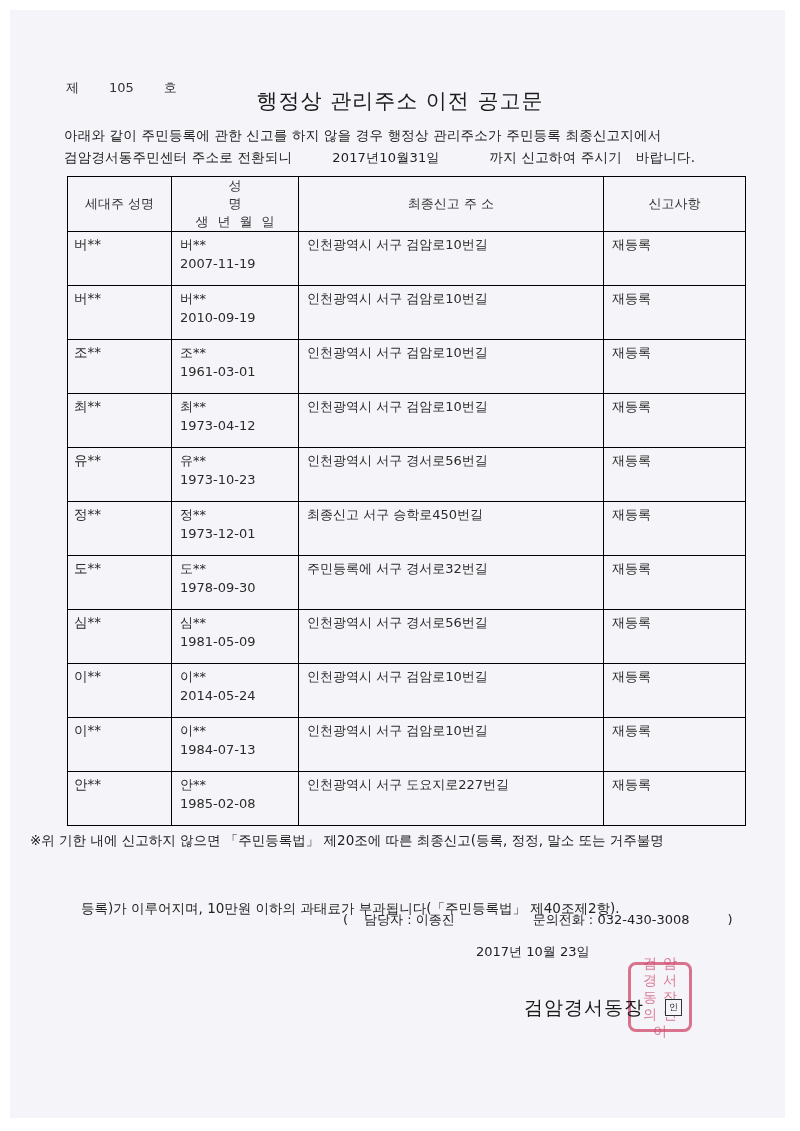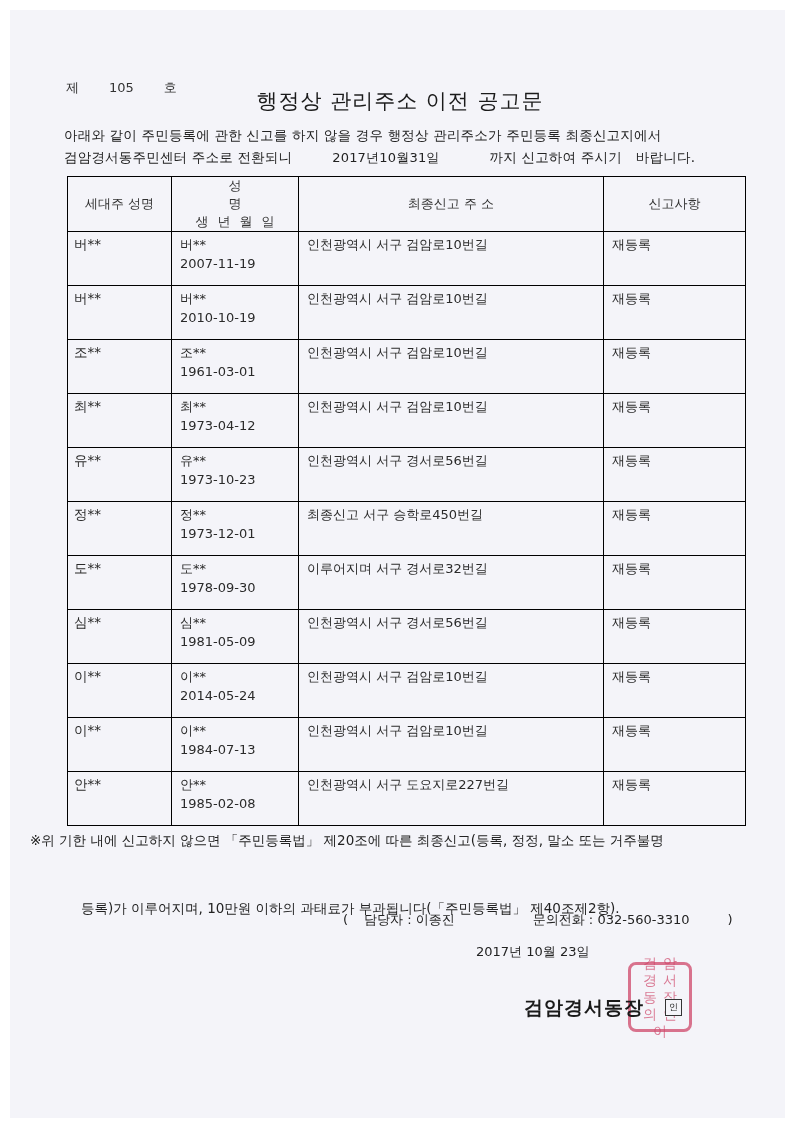--- a/index.html
+++ b/index.html
@@ -40,21 +40,21 @@
 
     .note { left: 30px; font-size: 13.5px; color: #222; }
     .note1 { top: 832px; }
     .note2 { top: 900px; left: 44px; margin-left: 37px; }
 
     .contact { top: 911px; left: 343px; font-size: 13px; color: #222; }
     .contact .sp1 { display: inline-block; width: 16px; }
     .contact .sp2 { display: inline-block; width: 78px; }
     .contact .sp3 { display: inline-block; width: 38px; }
     .date { top: 943px; left: 476px; font-size: 13px; color: #222; }
-    .signer { top: 995px; left: 524px; font-size: 19px; color: #1a1a1a; letter-spacing: 1px; font-weight: bold; }
+    .signer { top: 995px; left: 524px; font-size: 19px; color: #1a1a1a; letter-spacing: 1px; }
     .seal-mark { position: absolute; left: 665px; top: 999px; width: 15px; height: 15px;
                  border: 1px solid #333; font-size: 9px; line-height: 15px; text-align: center;
                  color: #222; background: #f4f4f9; }
     .stamp { position: absolute; left: 628px; top: 962px; width: 64px; height: 70px;
              border: 3px solid rgba(200, 40, 80, 0.75); border-radius: 8px;
              color: rgba(200, 40, 80, 0.7); font-size: 14px; line-height: 17px;
              display: flex; flex-wrap: wrap; align-content: center; justify-content: center;
              text-align: center; padding: 2px; box-sizing: border-box; opacity: 0.85; }
     .stamp span { width: 20px; }
   </style>
@@ -110,21 +110,21 @@
           <div class="cell">재등록</div>
         </td>
       </tr>
       <tr>
         <td class="c-name">
           <div class="cell">버**</div>
         </td>
         <td>
           <div class="cell">
             <span style="display:block">버**</span>
-            <span style="display:block">2010-10-19</span>
+            <span style="display:block">2010-09-19</span>
           </div>
         </td>
         <td>
           <div class="cell">인천광역시 서구 검암로10번길</div>
         </td>
         <td class="c-status">
           <div class="cell">재등록</div>
         </td>
       </tr>
       <tr>
@@ -199,21 +199,21 @@
         <td class="c-name">
           <div class="cell">도**</div>
         </td>
         <td>
           <div class="cell">
             <span style="display:block">도**</span>
             <span style="display:block">1978-09-30</span>
           </div>
         </td>
         <td>
-          <div class="cell">이루어지며 서구 경서로32번길</div>
+          <div class="cell">주민등록에 서구 경서로32번길</div>
         </td>
         <td class="c-status">
           <div class="cell">재등록</div>
         </td>
       </tr>
       <tr>
         <td class="c-name">
           <div class="cell">심**</div>
         </td>
         <td>
@@ -280,21 +280,21 @@
           <div class="cell">재등록</div>
         </td>
       </tr>
     </tbody>
 </table>
 
 <div class="abs note note1">※위 기한 내에 신고하지 않으면 「주민등록법」 제20조에 따른 최종신고(등록, 정정, 말소 또는 거주불명</div>
 <div class="abs note note2">등록)가 이루어지며, 10만원 이하의 과태료가 부과됩니다(「주민등록법」 제40조제2항).</div>
 
 <div class="abs contact">
-  <span>(</span><span class="sp1"></span><span>담당자 : 이종진</span><span class="sp2"></span><span>문의전화 : 032-560-3310</span><span class="sp3"></span><span>)</span>
+  <span>(</span><span class="sp1"></span><span>담당자 : 이종진</span><span class="sp2"></span><span>문의전화 : 032-430-3008</span><span class="sp3"></span><span>)</span>
 </div>
 
 <div class="abs date">2017년 10월 23일</div>
 
 <div class="stamp" id="stamp">
     <span>검</span>
     <span>암</span>
     <span>경</span>
     <span>서</span>
     <span>동</span>

